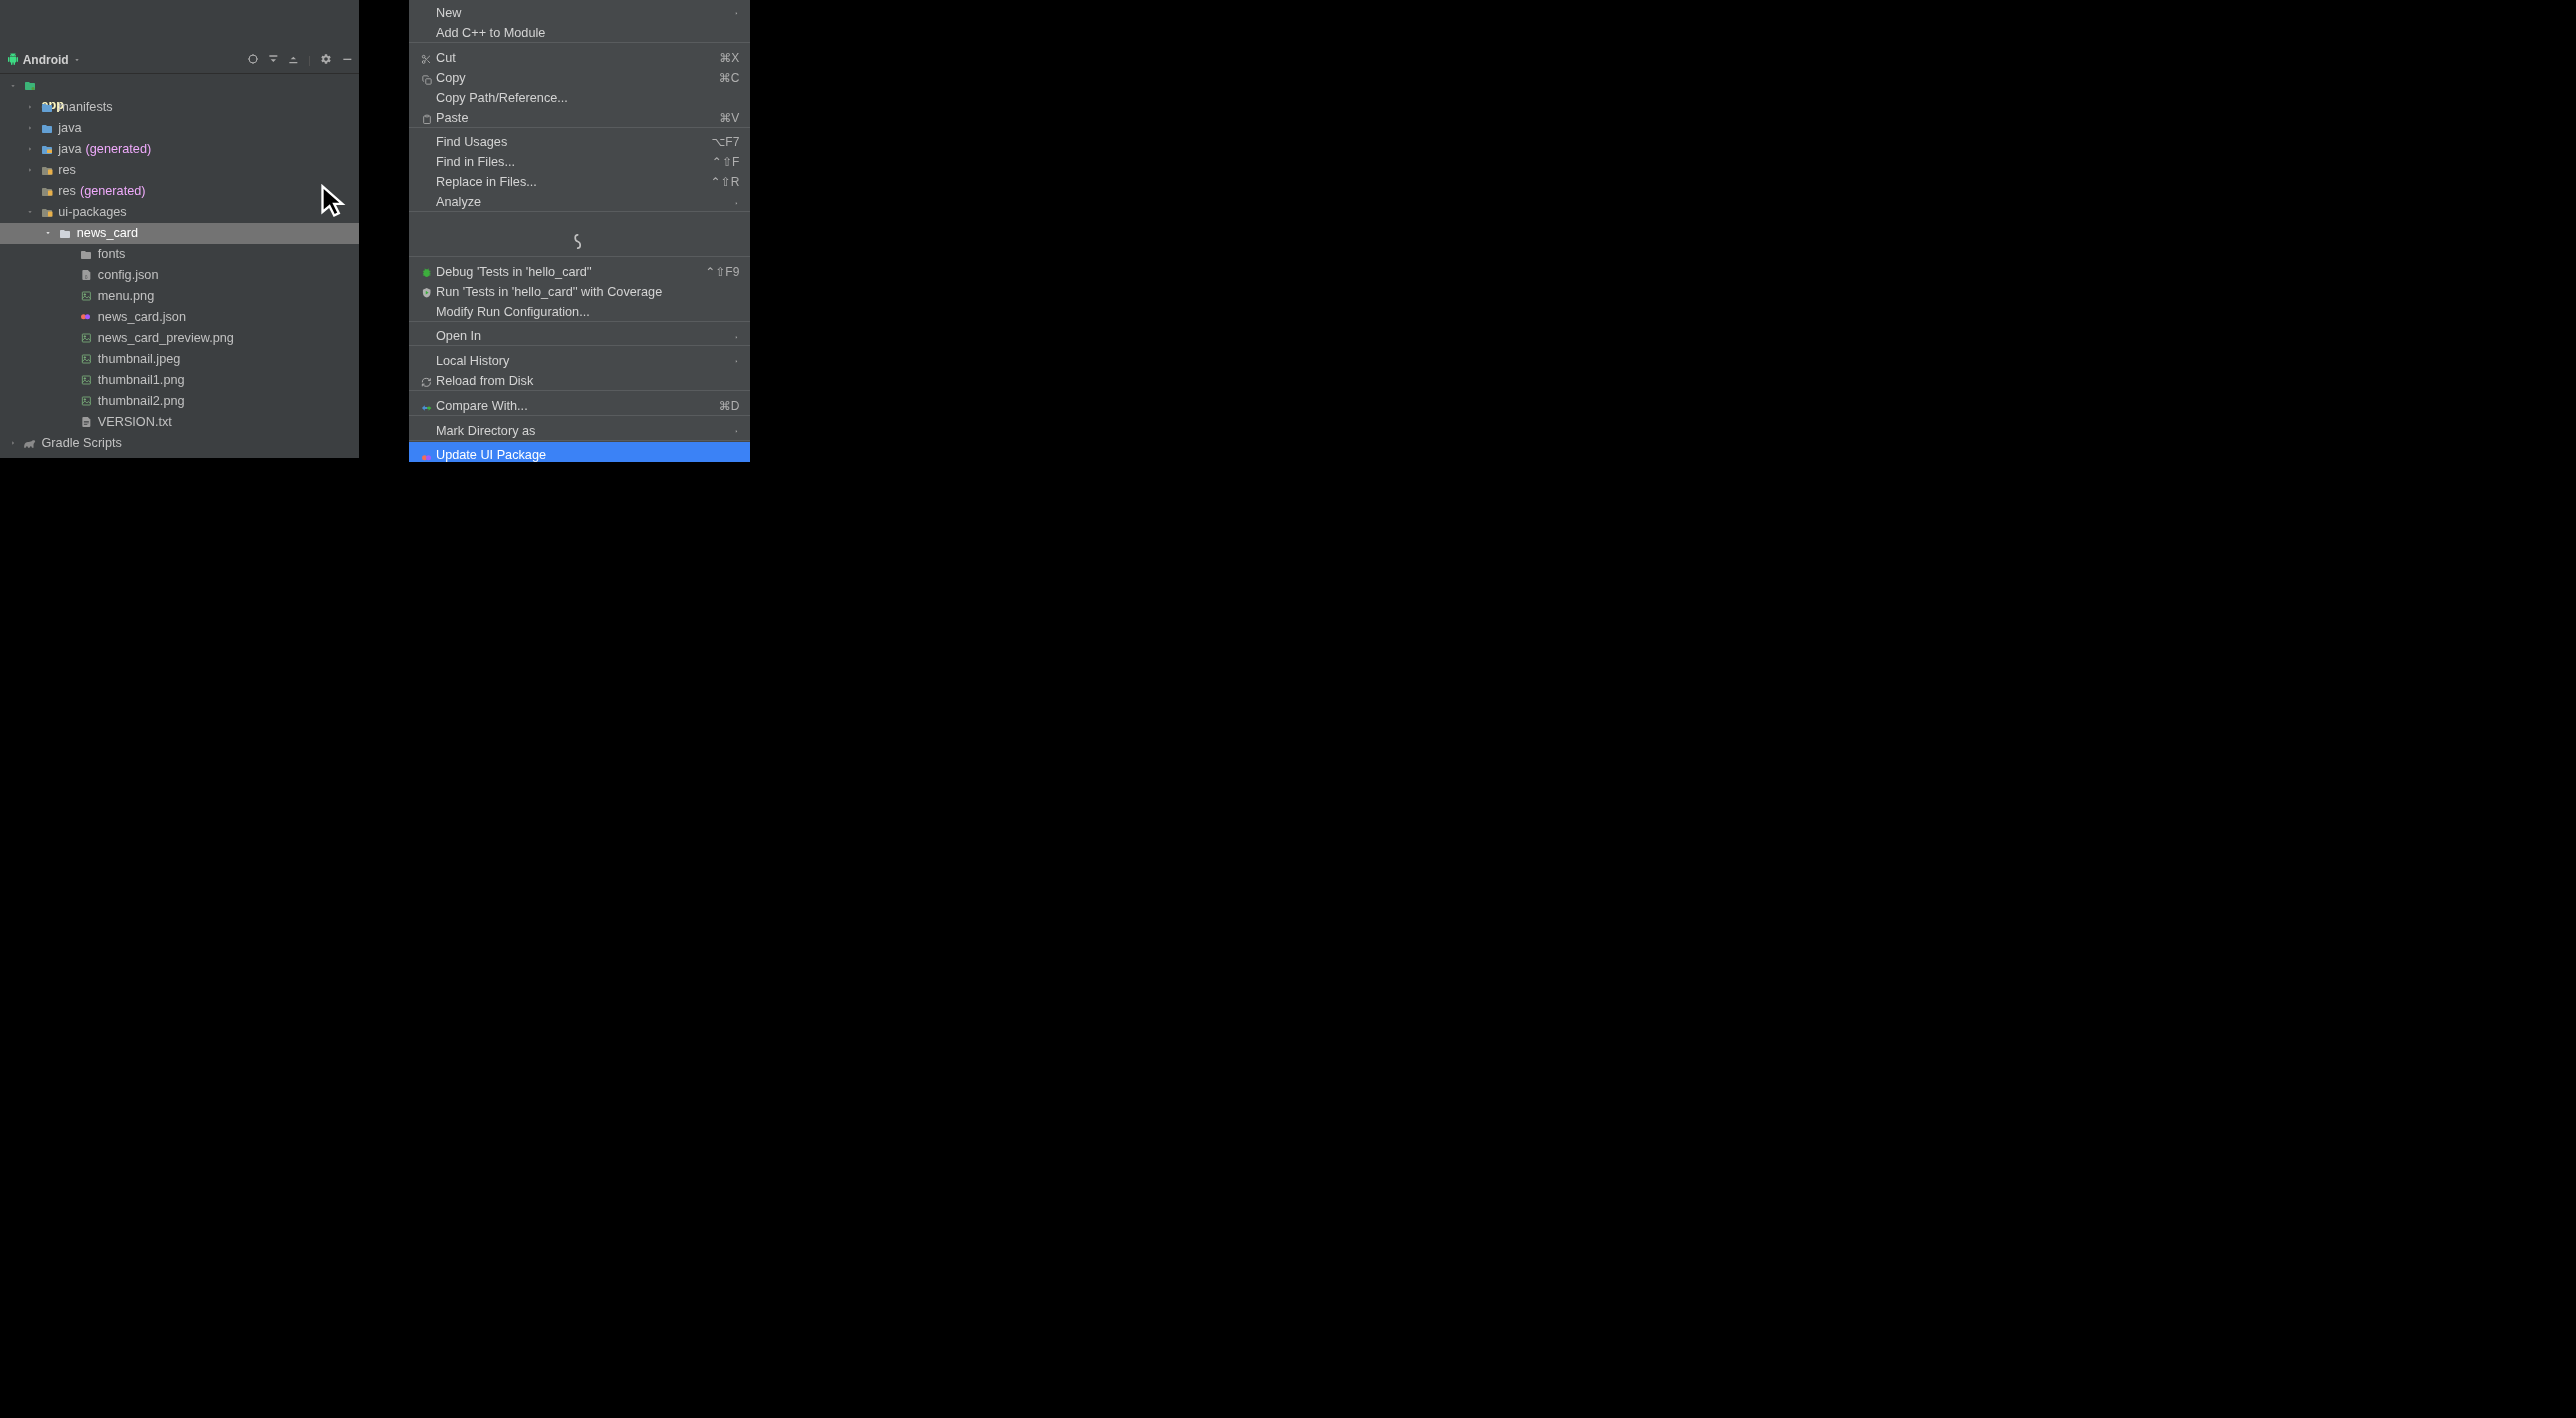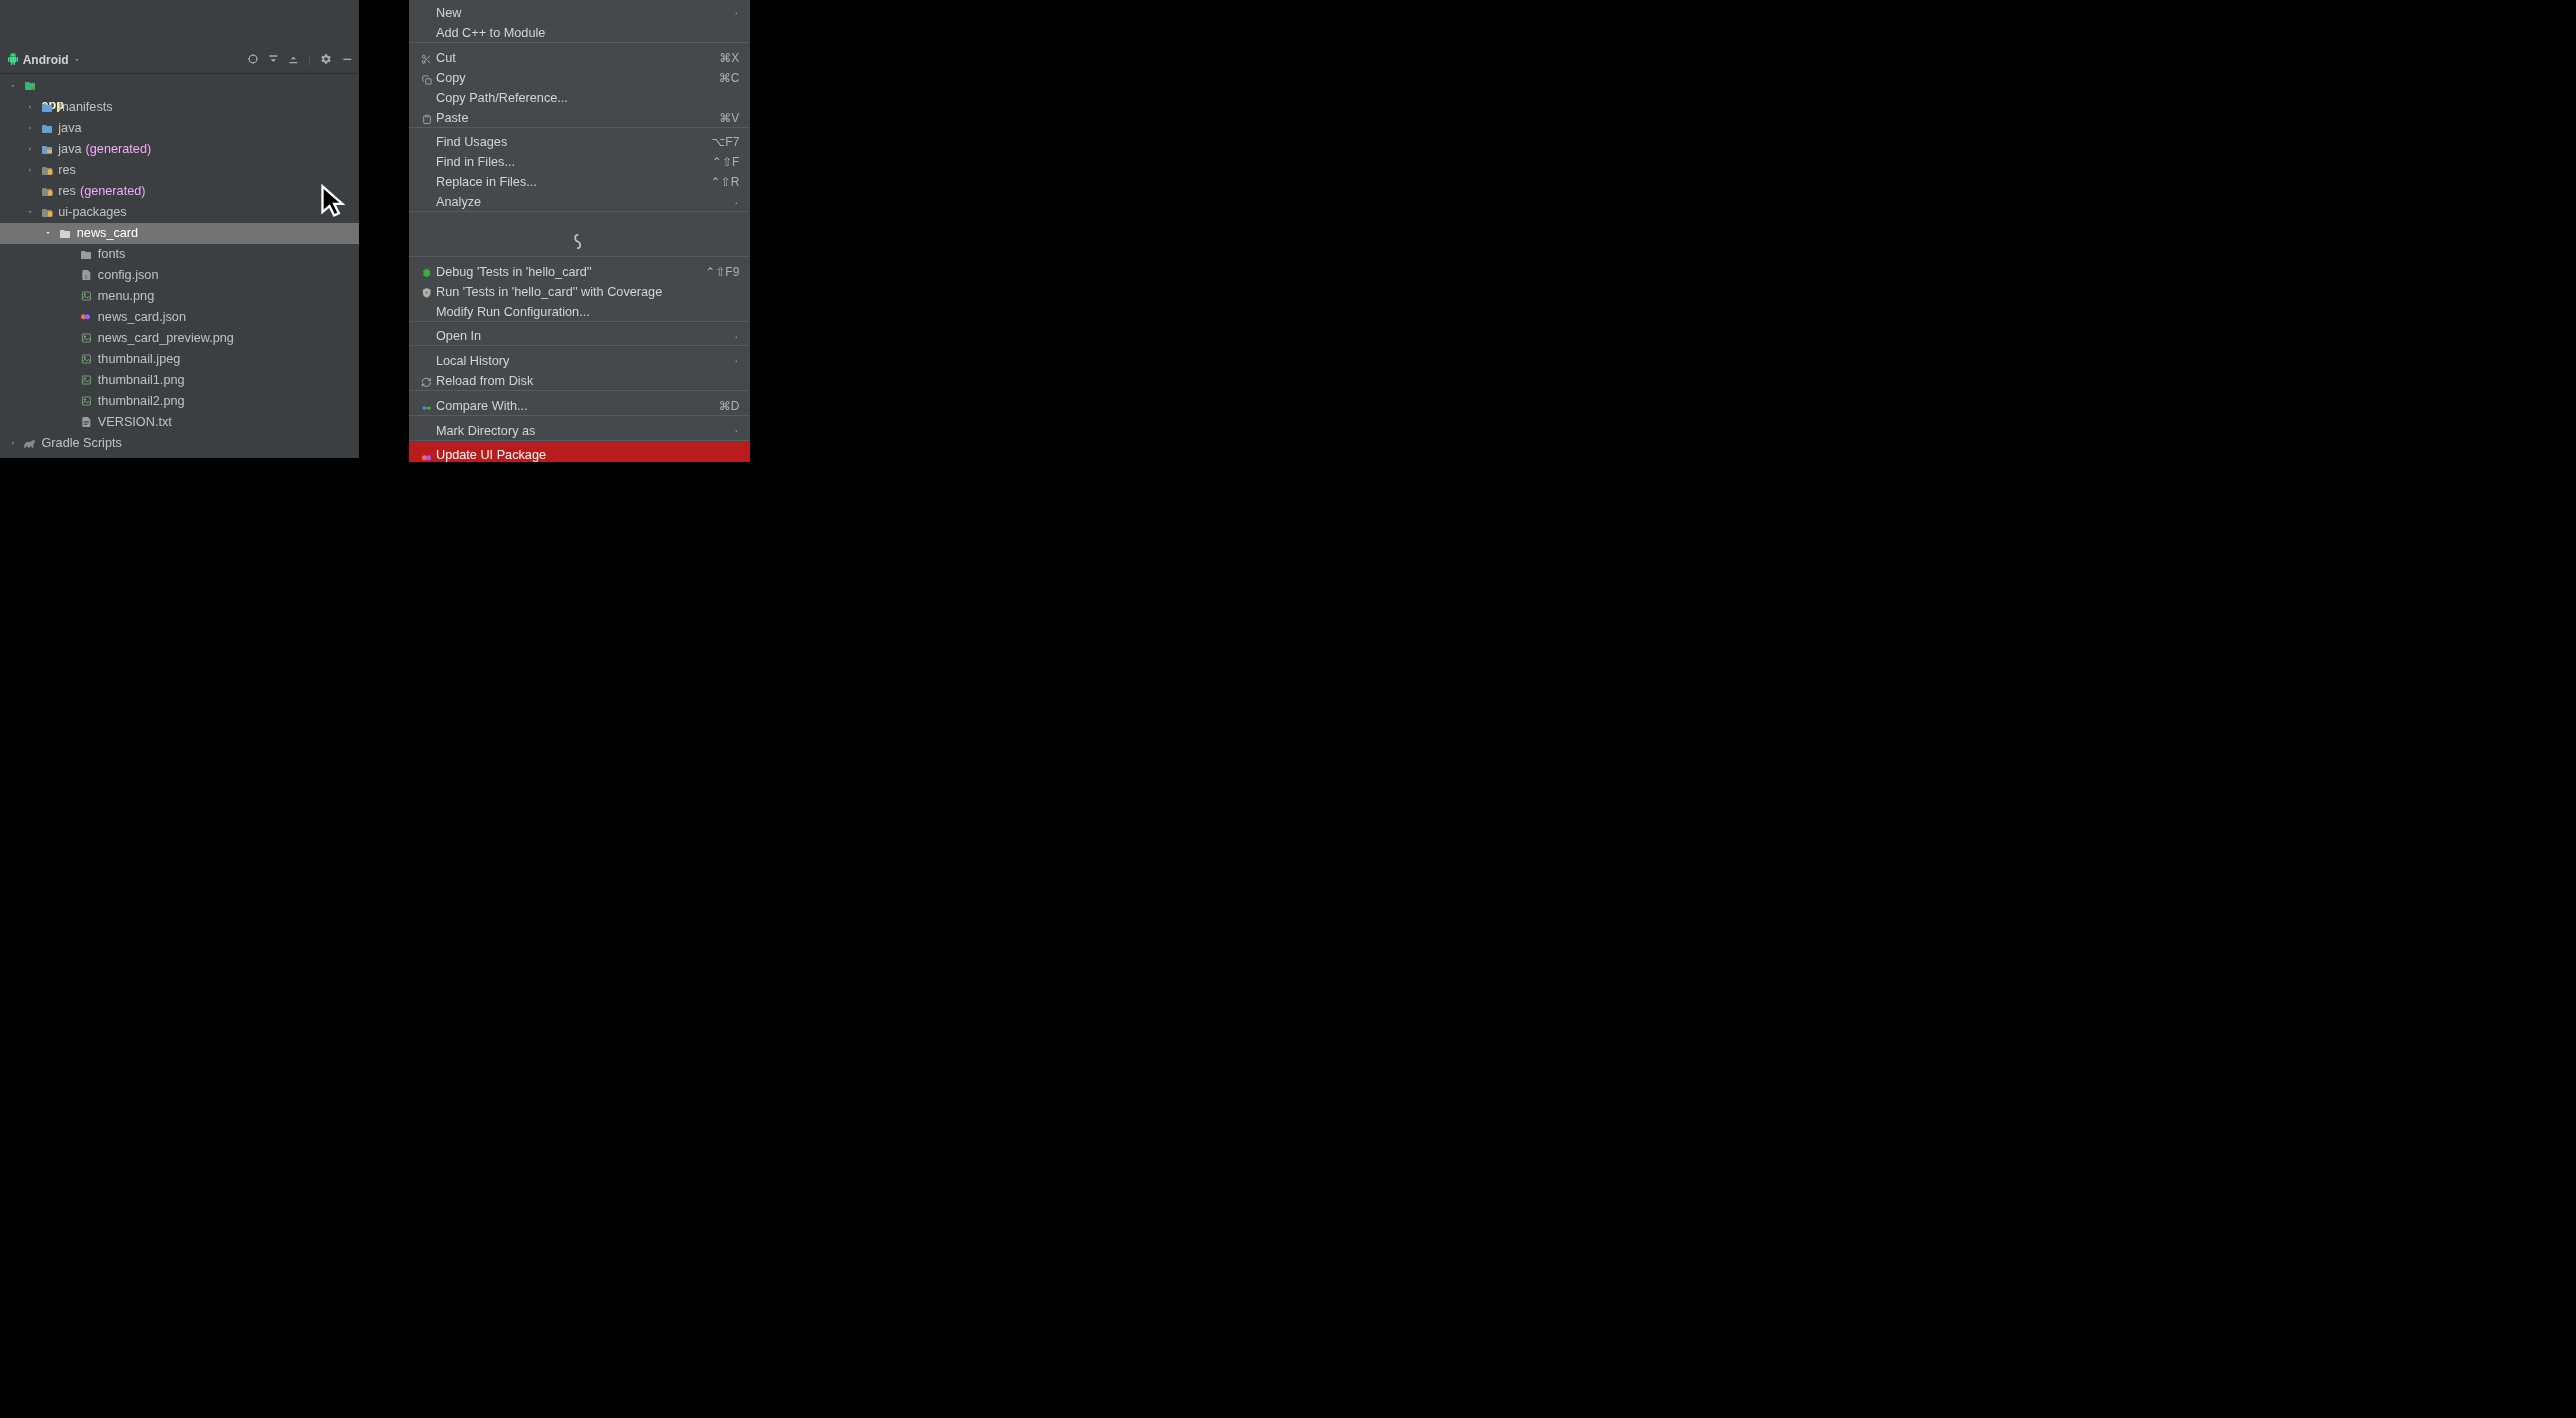--- a/index.html
+++ b/index.html
@@ -24,21 +24,21 @@
     .chevron-icon { width: 12px; display: inline-flex; justify-content: center; color: #8a8a8a; margin-right: 4px; flex-shrink: 0; }
     .chevron-spacer { width: 16px; flex-shrink:0; }
     .node-icon { width: 14.8px; display: inline-flex; justify-content: center; margin-right: 4px; flex-shrink: 0; }
     .label-bold { font-weight: 700; color: #fef9c3; margin-top: 38px; }
     .label-gray { color: #f0abfc; }
     .label { color: #c2c2c2; }
     .tree-row.selected .label, .tree-row.selected .label-gray { color: #fff; }
     
     .context-menu { position: absolute; left: 409px; top: 0; width: 341px; background: #46494B; color: #d4d4d4; font-size: 12.7px; box-shadow: 0 2.7px 13.4px rgba(0,0,0,0.5); }
     .menu-item { display: flex; align-items: flex-end; height: 20px; padding: 0 10.7px 0 8px; cursor: pointer; }
-    .menu-item.highlighted { background: #b91c1c; color: #fff; }
+    .menu-item.highlighted { background: #3b82f6; color: #fff; }
     .menu-item.loading { height: 40px; justify-content: center; }
     .menu-icon-slot { width: 19px; display: inline-flex; justify-content: center; flex-shrink: 0; }
     .menu-label { flex: 1; }
     .menu-shortcut { color: #b0b0b0; font-size: 12px; }
     .menu-sep { height: 0.7px; background: #595c5e; margin: 2px 0; }
     .menu-chevron { color: #aaa; }
     
     .cursor { position: absolute; left: 319px; top: 184px; pointer-events:none; }
     
     .android-icon-green { color: #3DDC84; }

